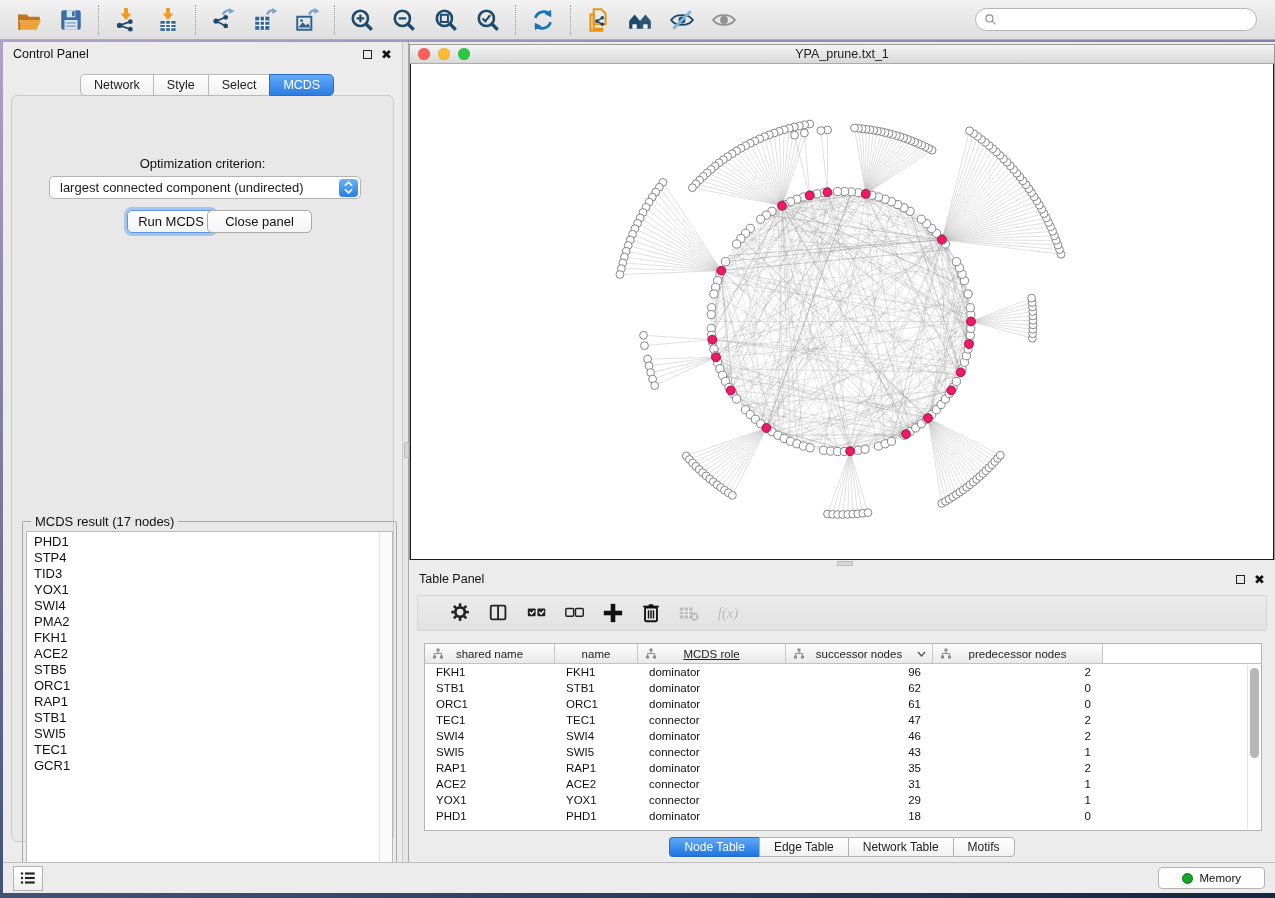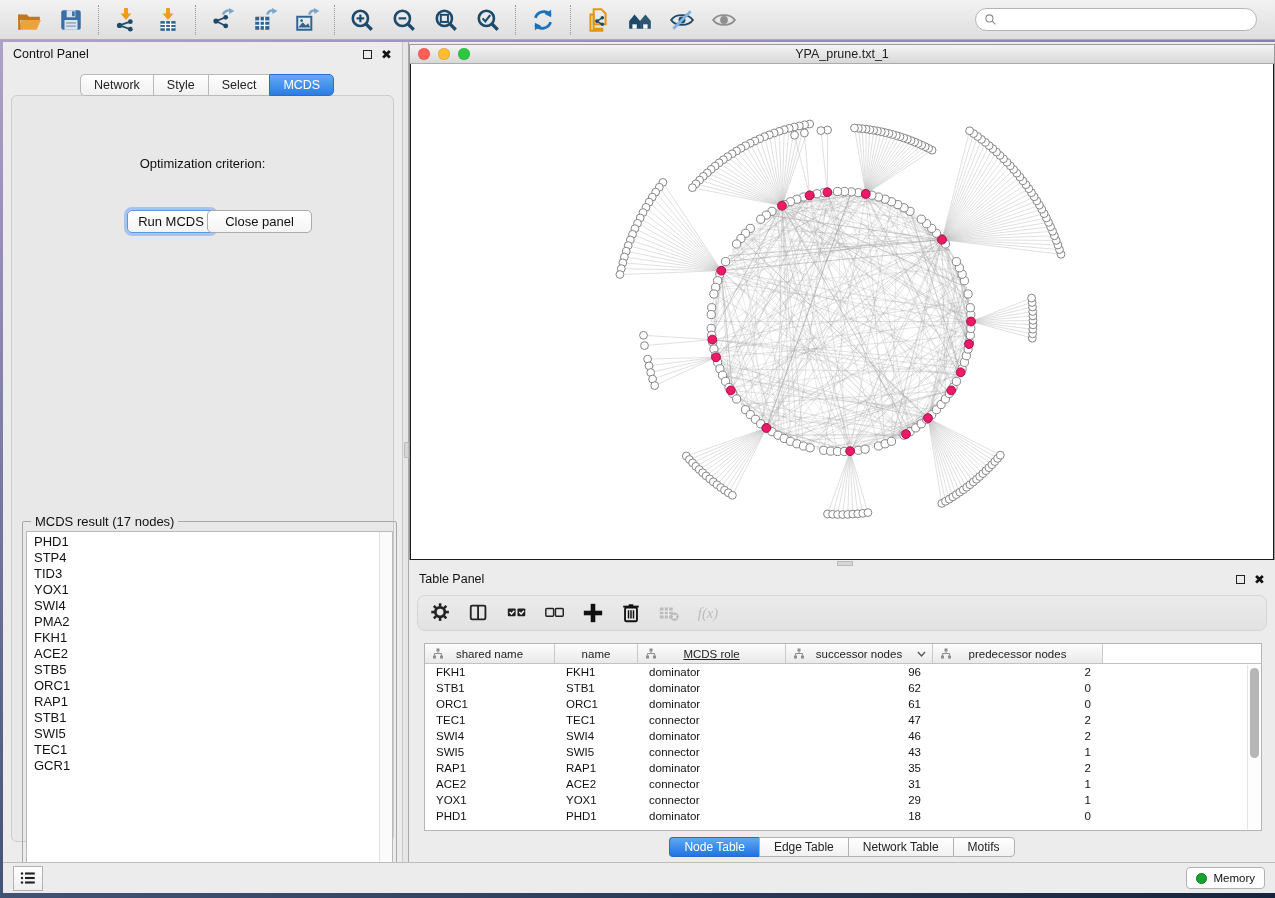--- a/index.html
+++ b/index.html
@@ -109,22 +109,22 @@
   #net-canvas { width:100%; height:496px; background:#fff; border:1.5px solid #1c1c1c; border-top:none; }
   #net-canvas svg { width:100%; height:100%; display:block; }
 
   #h-divider { position:absolute; left:406px; top:518px; width:866px; height:7px; background:#ececec; }
   #h-handle { position:absolute; left:428px; top:1px; width:16px; height:5px; background:#d6d6d6; border:1px solid #bbb; }
 
   
   #table-panel { position:absolute; left:406px; top:525px; width:866px; height:295px; background:#ececec; }
   #tp-toolbar {
     position:absolute; left:8px; right:8px; top:28px; height:36px;
-    background:linear-gradient(#ebebeb,#e2e2e2); border:1px solid #d5d5d5; border-radius:8px;
-    display:flex; align-items:center; padding-left:4px;
+    background:linear-gradient(#ebebeb,#e2e2e2); border:1px solid #d5d5d5; border-radius:1px;
+    display:flex; align-items:center; padding-left:24px;
   }
   .tp-icon { width:38px; height:30px; display:flex; align-items:center; justify-content:center; }
   .tp-icon svg { width:22px; height:22px; }
   .tp-icon.disabled { opacity:.55; }
 
   #data-table {
     position:absolute; left:15px; top:76px; width:838px; height:188px;
     background:#fff; border:1px solid #b5b5b5; overflow:hidden;
   }
   #tbl-header { display:flex; height:20px; border-bottom:1px solid #c2c2c2; }
@@ -158,21 +158,21 @@
   
   #status-bar {
     position:absolute; left:0; right:0; bottom:0; height:31px; background:#ececec;
     border-top:1px solid #bdbdbd; display:flex; align-items:center; padding:0 10px;
   }
   #list-btn {
     width:30px; height:25px; background:linear-gradient(#fff,#efefef); border:1px solid #b2b2b2;
     display:flex; align-items:center; justify-content:center;
   }
   #memory-btn {
-    margin-left:auto; height:22px; padding:0 9px; background:#fdfdfd; border:1px solid #b2b2b2;
+    margin-left:auto; height:22px; padding:0 23px; background:#fdfdfd; border:1px solid #b2b2b2;
     border-radius:4px; display:flex; align-items:center; gap:6px; font-size:11.5px; color:#111;
   }
   #memory-dot { width:11px; height:11px; border-radius:50%; background:#17a42c; border:1px solid #0d7a1e; }
 </style>
 </head>
 <body>
 
 <div id="toolbar">
   <div id="toolbar-icons" style="display:flex;align-items:center;">
       <div class="tb-icon">
@@ -333,20 +333,31 @@
   <div id="control-panel">
     <div class="panel-titlebar">
       <span class="panel-title">Control Panel</span>
       <span class="panel-ctrls">
         <span class="float-btn"></span>
         <span class="close-btn">✖</span>
       </span>
     </div>
     <div id="cp-content">
       <div id="opt-label">Optimization criterion:</div>
+      <div id="criterion-select">
+        <span>largest connected component (undirected)</span>
+        <span id="criterion-stepper">
+          <svg viewBox="0 0 10 6">
+              <path d="M1 5 L5 1 L9 5" fill="none" stroke="#fff" stroke-width="1.8"></path>
+            </svg>
+          <svg viewBox="0 0 10 6">
+              <path d="M1 1 L5 5 L9 1" fill="none" stroke="#fff" stroke-width="1.8"></path>
+            </svg>
+        </span>
+      </div>
       <button class="btn" id="run-btn">Run MCDS</button>
       <button class="btn" id="closepanel-btn">Close panel</button>
       <div id="mcds-box">
         <span id="mcds-legend">MCDS result (17 nodes)</span>
         <div id="mcds-list">
             <div>PHD1</div>
             <div>STP4</div>
             <div>TID3</div>
             <div>YOX1</div>
             <div>SWI4</div>

